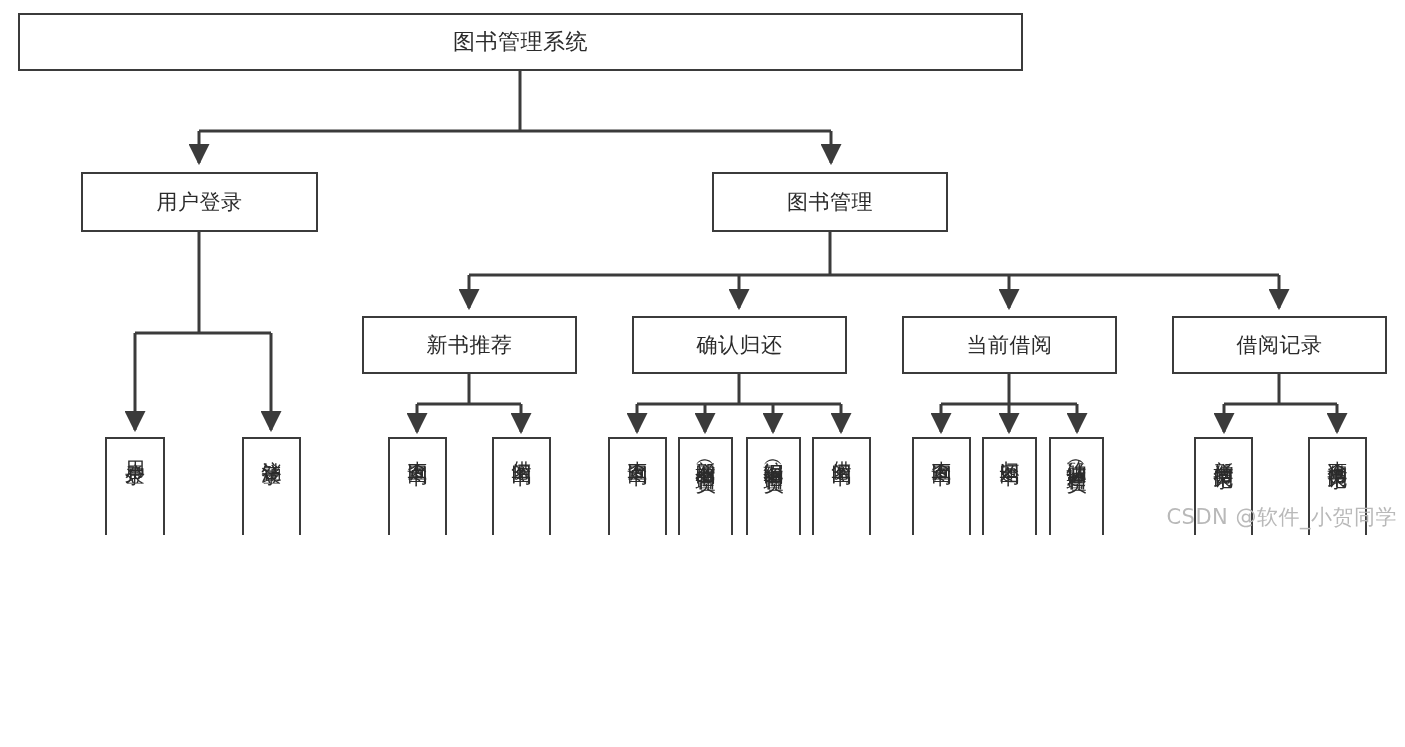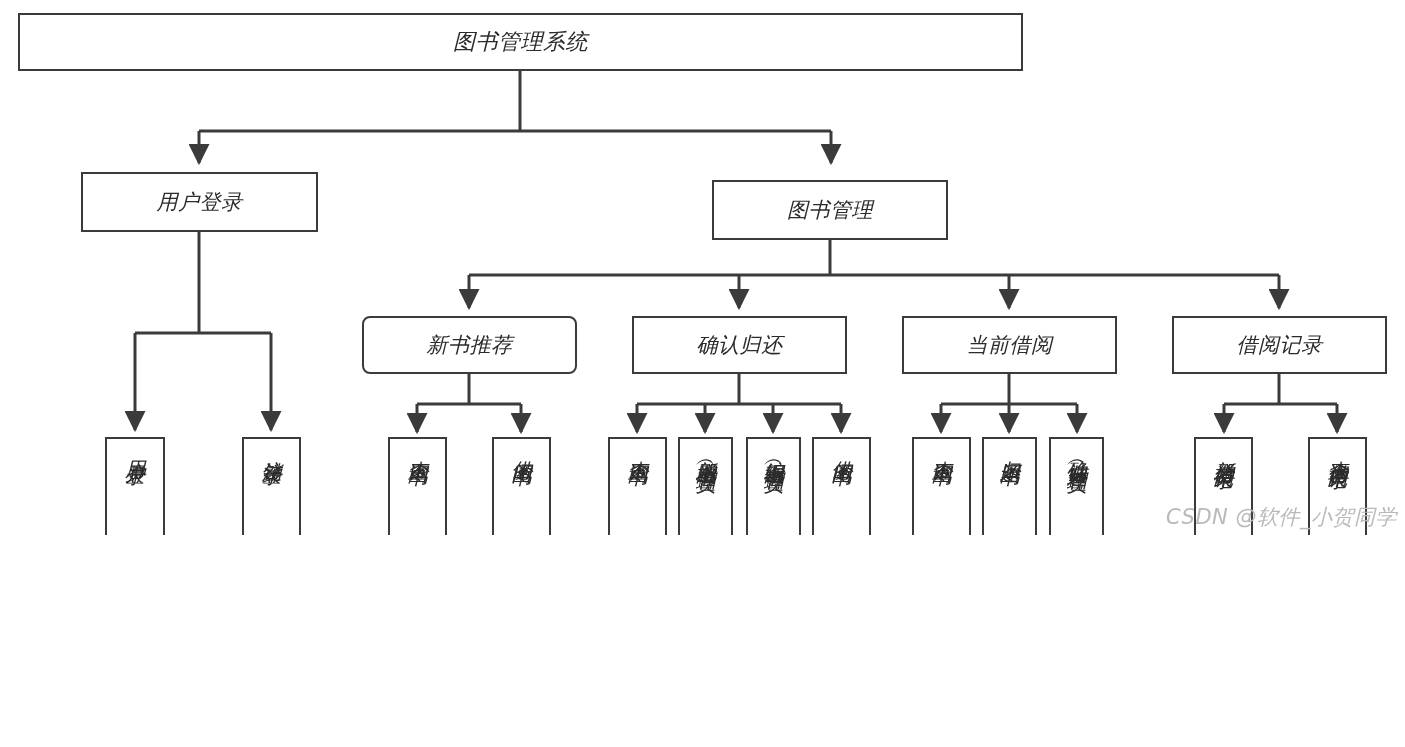--- a/index.html
+++ b/index.html
@@ -10,21 +10,20 @@
   }
   body {
     font-family: "DejaVu Sans", "Liberation Sans", sans-serif;
   }
   #canvas {
     position: relative;
     width: 1405px;
     height: 535px;
     background: #ffffff;
     overflow: hidden;
-    font-style: italic;
   }
   #edges {
     position: absolute;
     left: 0;
     top: 0;
     width: 1405px;
     height: 747px;
     pointer-events: none;
   }
   .node {
@@ -133,25 +132,25 @@
   </svg>
 
   <div class="node root horiz" style="left:18px; top:13px; width:1005px; height:58px;">
     <span class="node-label">图书管理系统</span>
   </div>
 
   <div class="node horiz" style="left:81px; top:172px; width:237px; height:60px;">
     <span class="node-label">用户登录</span>
   </div>
 
-  <div class="node horiz" style="left:712px; top:180px; width:236px; height:60px;">
+  <div class="node horiz" style="left:712px; top:172px; width:236px; height:60px;">
     <span class="node-label">图书管理</span>
   </div>
 
-  <div class="node horiz" style="left:362px; top:316px; width:215px; height:58px;border-radius:8px;">
+  <div class="node horiz" style="left:362px; top:316px; width:215px; height:58px;">
     <span class="node-label">新书推荐</span>
   </div>
 
   <div class="node horiz" style="left:632px; top:316px; width:215px; height:58px;">
     <span class="node-label">确认归还</span>
   </div>
 
   <div class="node horiz" style="left:1172px; top:316px; width:215px; height:58px;">
     <span class="node-label">借阅记录</span>
   </div>

